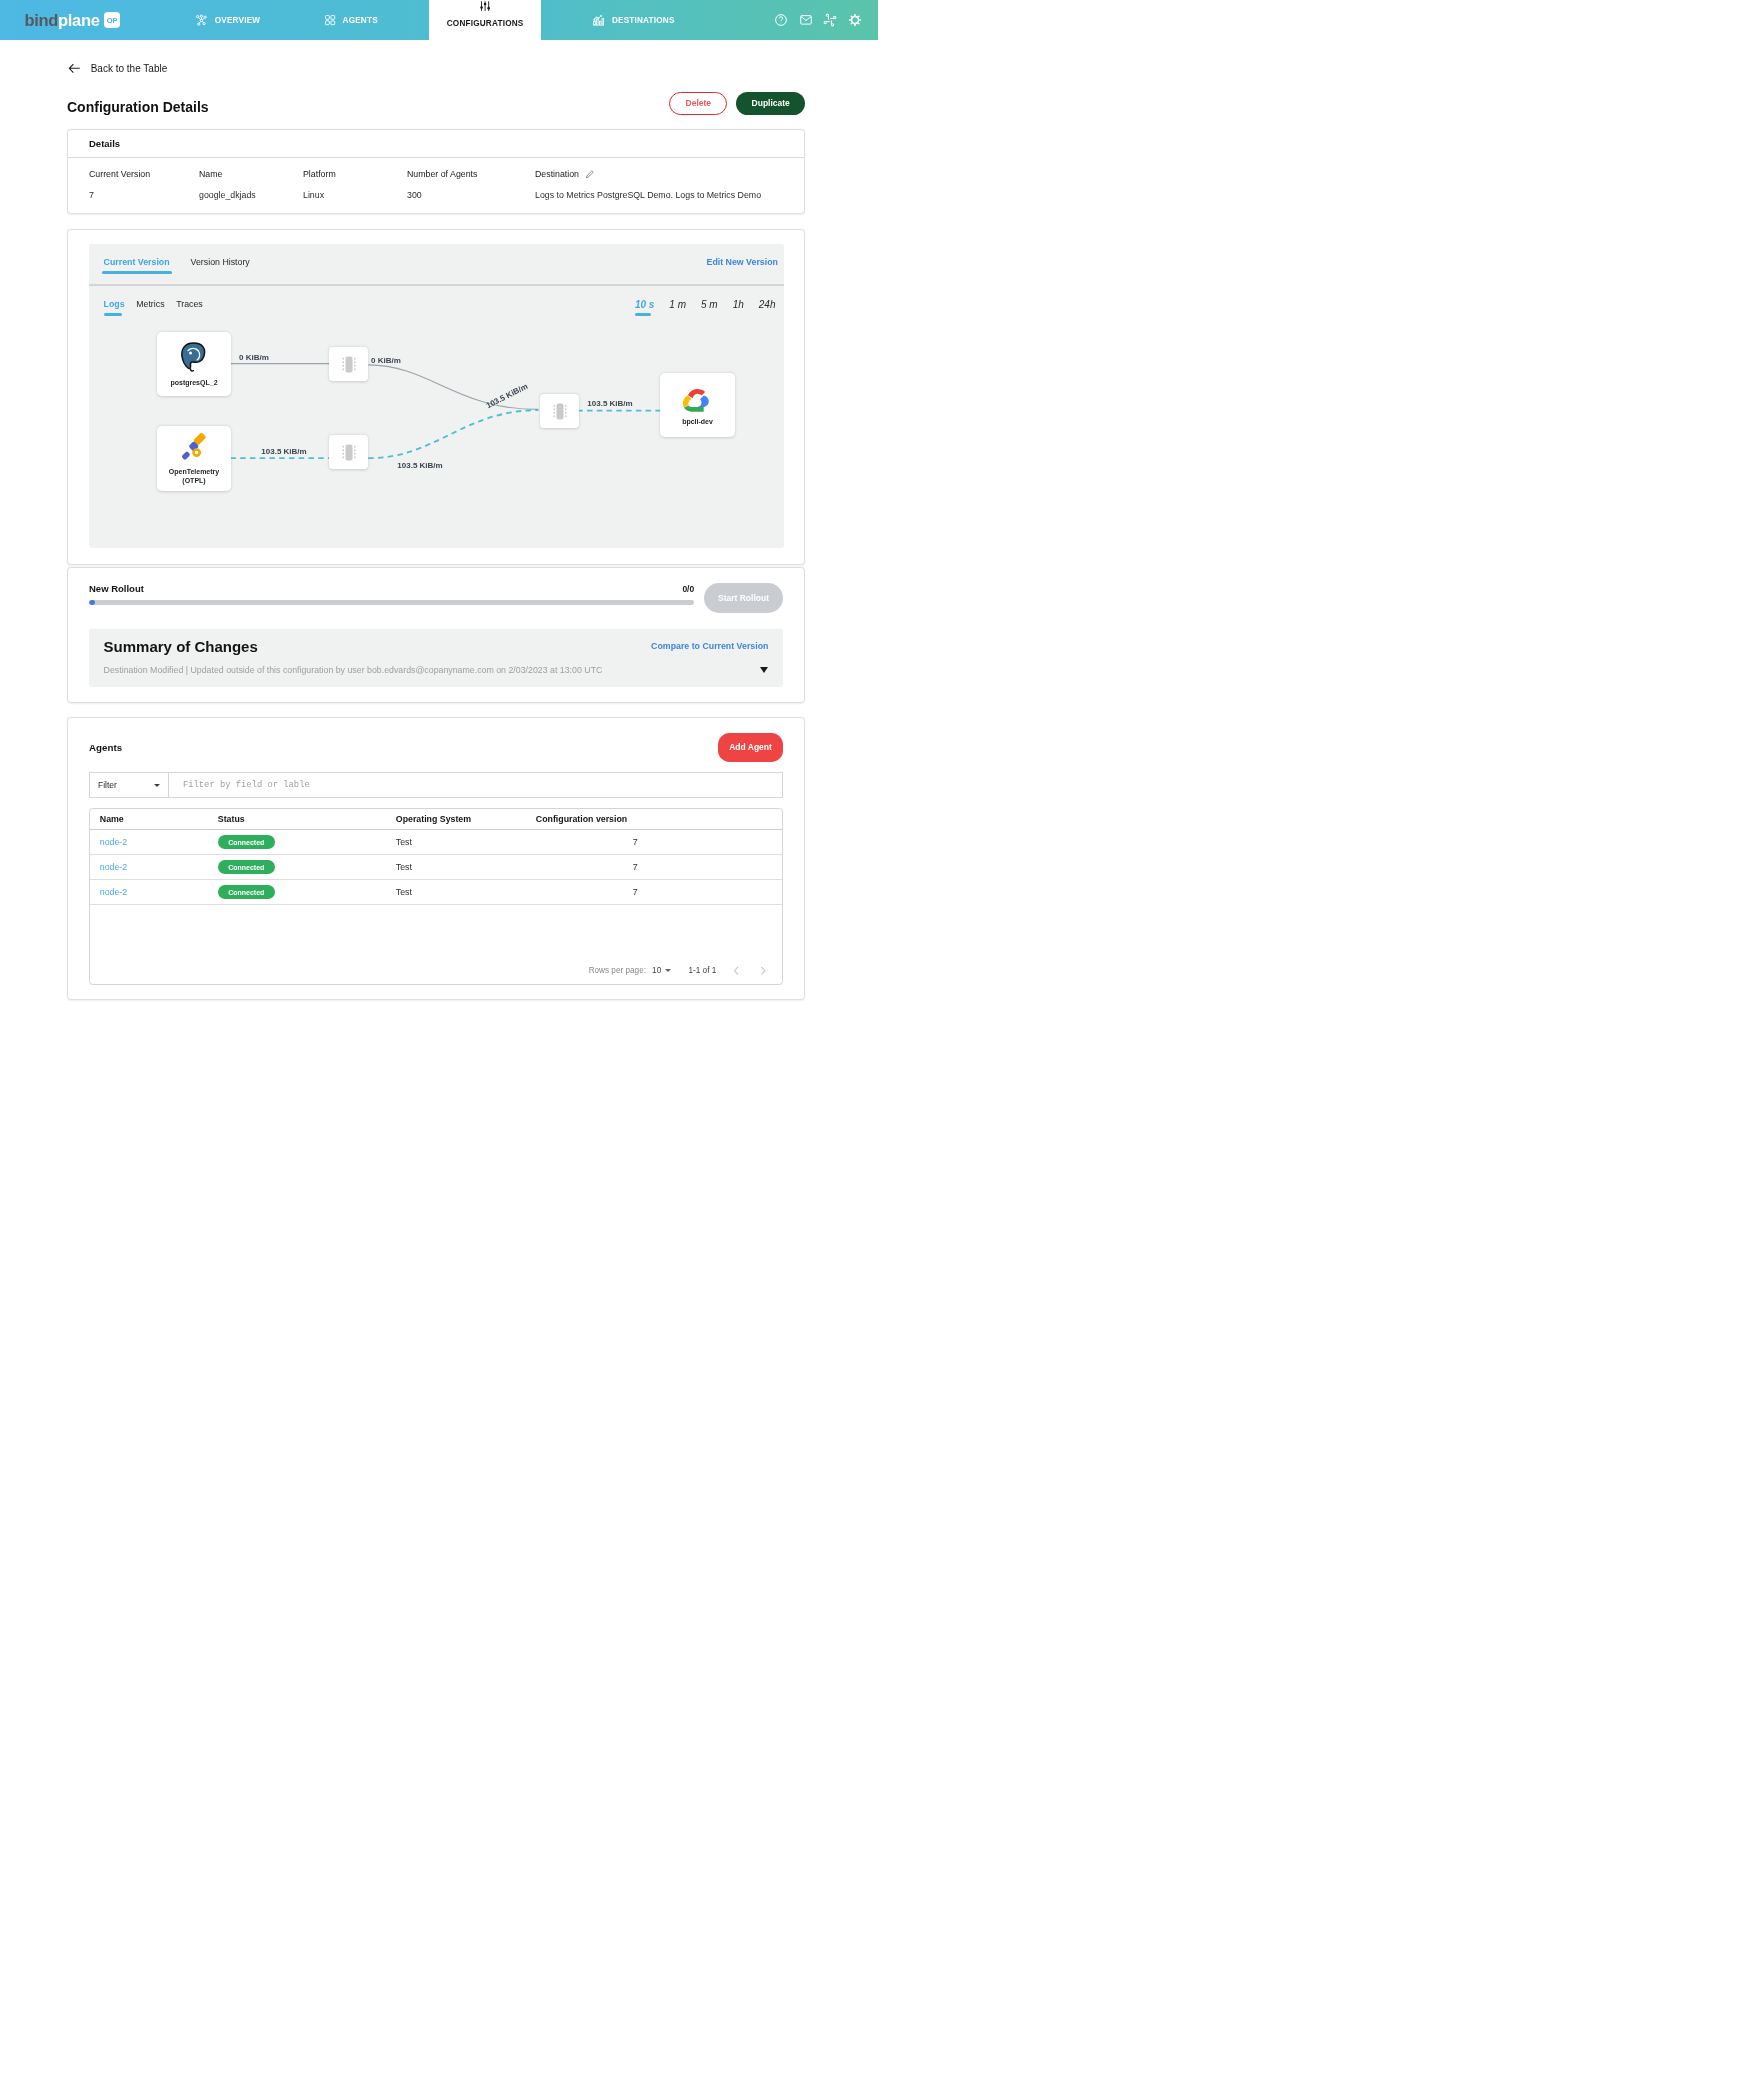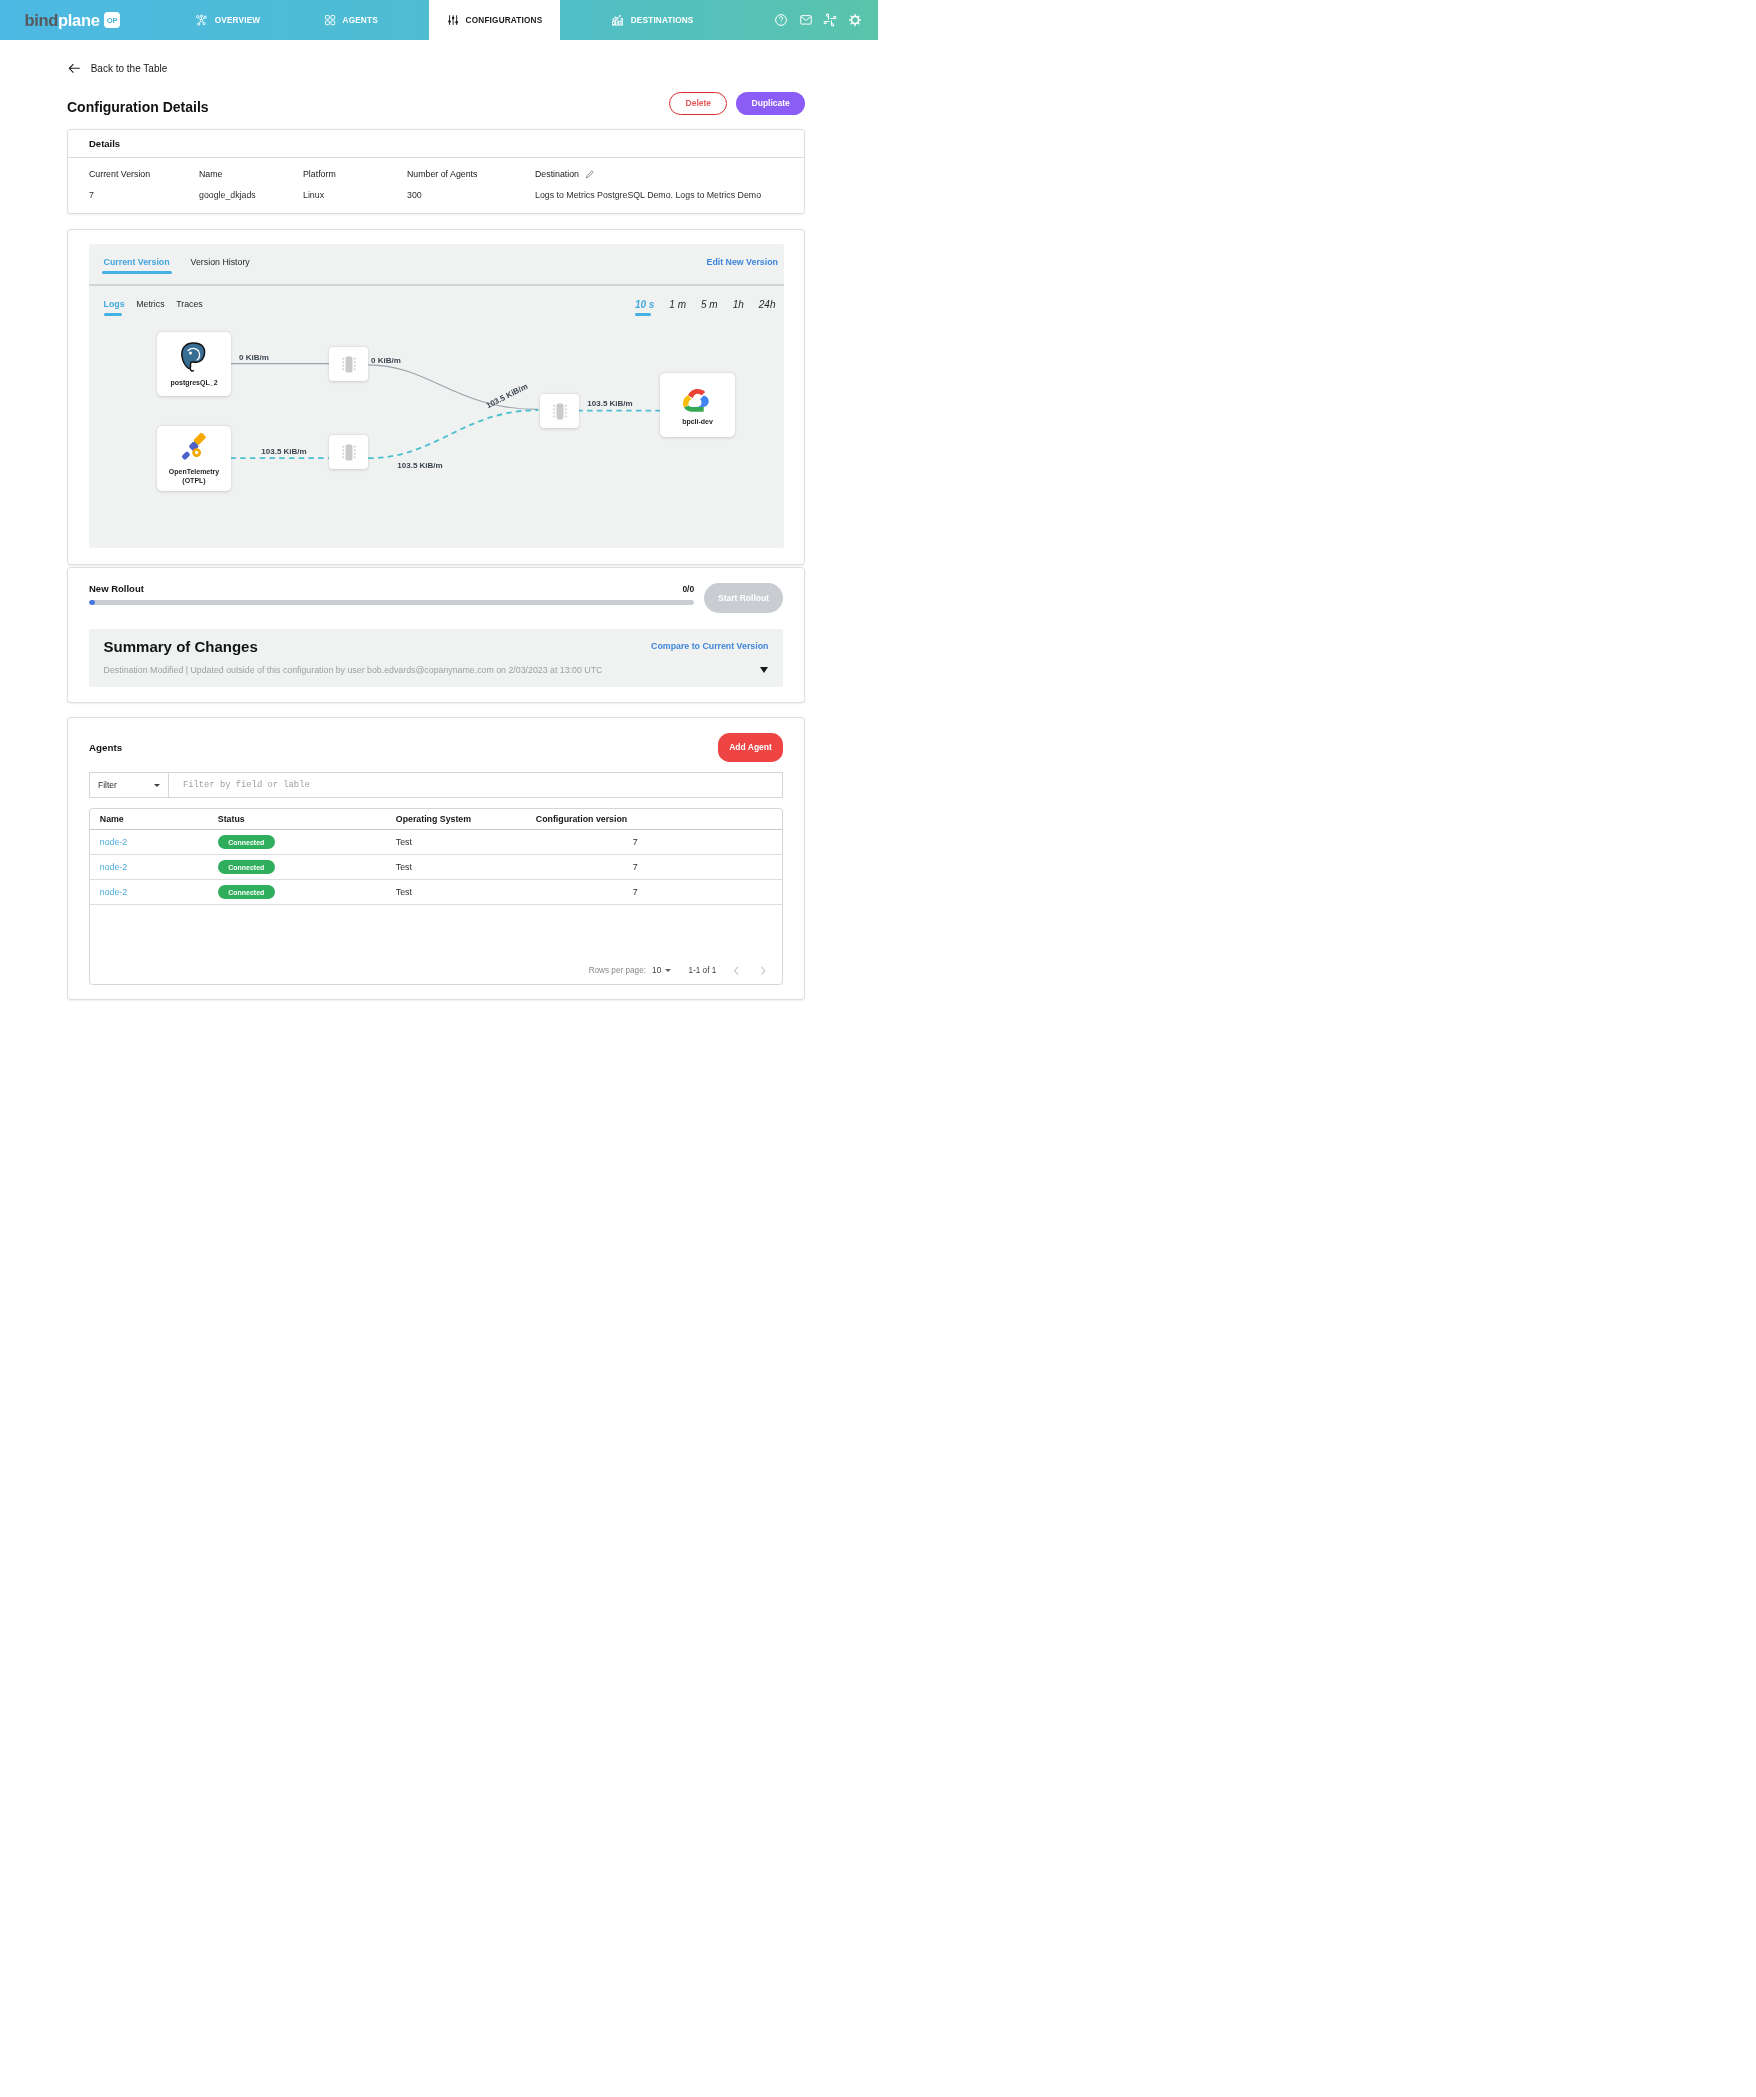--- a/index.html
+++ b/index.html
@@ -11,35 +11,35 @@
          background:linear-gradient(90deg,#4db9e4 0%,#4fbdcd 58%,#5ac4ab 100%); color:#fff; }
   .brand { display:flex; align-items:center; padding-left:24.4px; width:140px; cursor:pointer; }
   .brand-text { font-size:16.5px; font-weight:bold; letter-spacing:-0.3px; }
   .brand-bind { color:#57585c; }
   .brand-plane { color:#fff; }
   .brand-badge { margin-left:4.3px; width:16.5px; height:16.5px; background:#fff; border-radius:3.7px;
                  color:#45b4df; font-size:7.6px; font-weight:bold; display:grid; place-items:center; }
   .nav-items { display:flex; align-items:stretch; margin-left:43px;gap:39px; }
   .nav-item { display:flex; align-items:center; gap:6.7px; padding:0 12.2px; font-size:8.2px;
               font-weight:bold; letter-spacing:0.2px; color:#fff; cursor:pointer; }
-  .nav-item.active { background:#fff; color:#17191b; padding:0 17.7px; }
+  .nav-item.active { background:#fff; color:#17191b; padding:0 17.7px;flex-direction:column; }
   .nav-right { margin-left:auto; display:flex; align-items:center; gap:10.4px; padding-right:16.5px; }
   .icon-btn { display:grid; place-items:center; cursor:pointer; }
 
   
   .content { width:738px; margin-left:67px; }
   .back-row { margin-top:21px; display:inline-flex; align-items:center; gap:9.1px;
               font-size:10px; color:#15181b; cursor:pointer; }
   .title-row { display:flex; align-items:flex-end; margin-top:14.6px; }
   .page-title { font-size:14px; font-weight:bold; color:#101214; }
   .title-actions { margin-left:auto; display:flex; gap:9.1px; }
   .btn { border-radius:11.6px; height:22.6px; font-size:8.5px; font-weight:bold; padding:0 15.2px;
          cursor:pointer; font-family:inherit; }
   .btn-outline-red { background:#fff; border:0.9px solid #df2b30; color:#e4585c; }
-  .btn-blue { background:#8b5cf6; border:none; color:#fff; }
+  .btn-blue { background:#14532d; border:none; color:#fff; }
 
   .card { border:0.6px solid #dcdee0; border-radius:3.7px; background:#fff;
           box-shadow:0 0.6px 1.8px rgba(0,0,0,.07); margin-top:14.6px; }
   .card-head { padding:8px 21px; border-bottom:0.6px solid #d8dadc; }
   .card-head h2, .sec-h { font-size:9.5px; font-weight:bold; color:#121416; }
 
   
   .details-body { display:flex; padding:11px 21px 13.4px; }
   .f-label { font-size:8.8px; color:#17191b; display:flex; align-items:center; gap:6.1px; }
   .f-value { margin-top:10.4px; font-size:8.8px; color:#2a2d30; }

